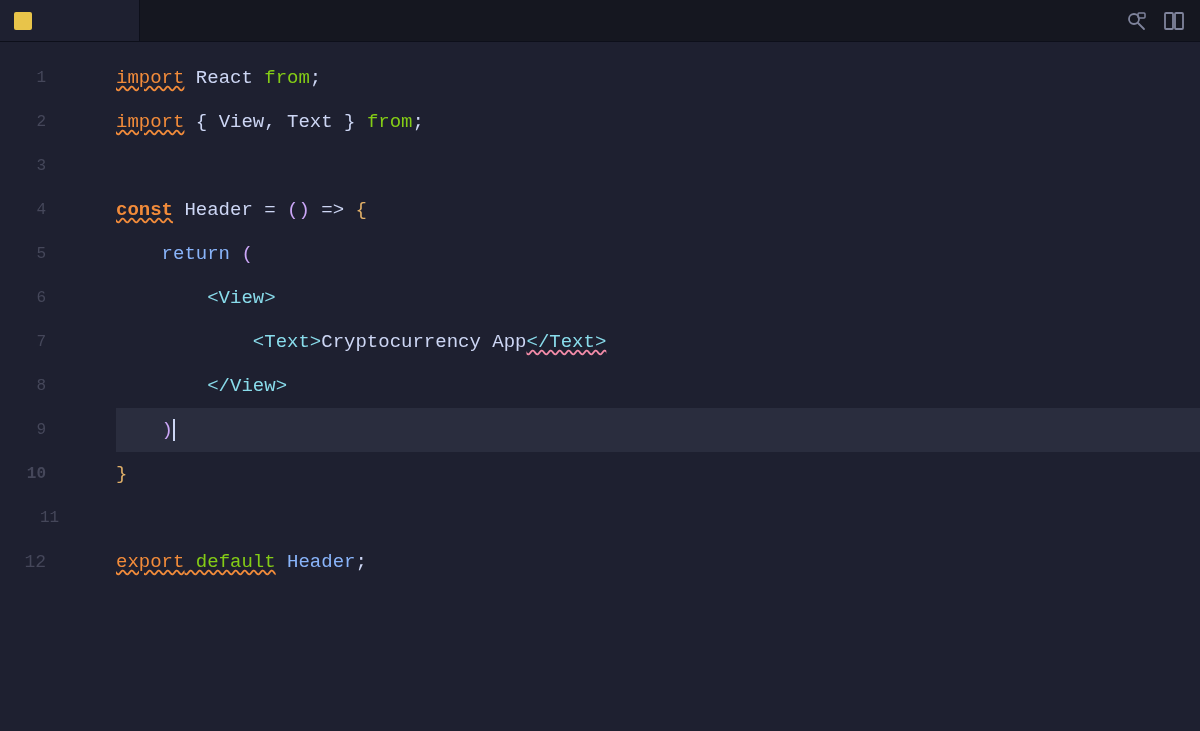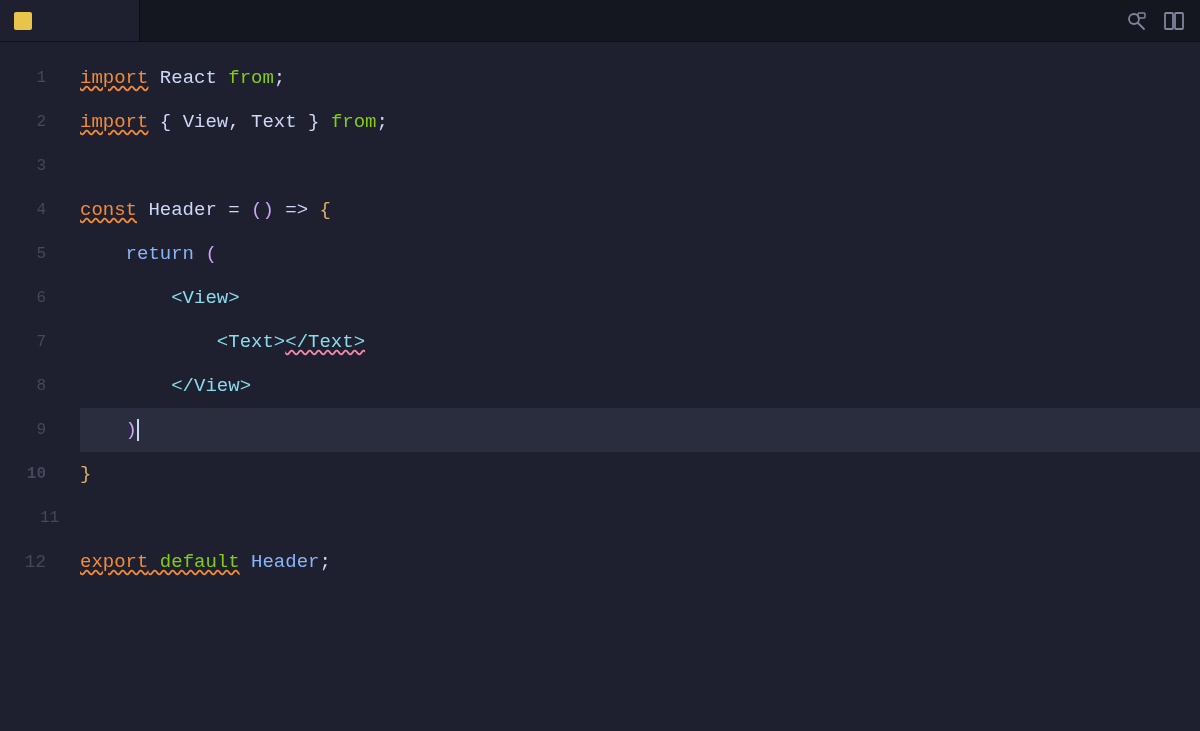--- a/index.html
+++ b/index.html
@@ -139,31 +139,32 @@
     }
 
     .code-line {
       height: 44px;
       display: flex;
       align-items: center;
       font-size: 19px;
       line-height: 44px;
       white-space: pre;
       position: relative;
+      margin-left: 36px;
     }
 
     
     .code-line.active-line {
       background-color: #2a2d3e;
     }
 
     
     .kw-import   { color: #f28b3a; } 
     .kw-from     { color: #84cc16; }
-    .kw-const    { color: #f28b3a; }
+    .kw-const    { color: #f28b3a; font-weight: bold; }
     .kw-export   { color: #f28b3a; }
     .kw-default  { color: #84cc16; }
     .kw-return   { color: #89b4fa; } 
     .str         { color: #a6e3a1; } 
     .tag         { color: #89dceb; }
     .bracket     { color: #e0af68; } 
     .paren       { color: #cba6f7; } 
     .arrow       { color: #cdd6f4; }
     .punct       { color: #cdd6f4; }
     .identifier  { color: #cdd6f4; }
@@ -255,20 +256,20 @@
       <div style="height: 44px; line-height: 44px; font-size: 16px; padding-left: 40px;">11</div>
       <div style="height: 44px; line-height: 44px; font-size: 18px;">12</div>
     </div>
   <div class="code-area" id="code-area-container">
   <div class="code-line"><span class="kw-import squiggly-orange">import</span><span class="identifier"> React </span><span class="kw-from">from</span><span class="punct">;</span></div>
       <div class="code-line"><span class="kw-import squiggly-orange">import</span><span class="punct"> { </span><span class="identifier">View</span><span class="punct">, </span><span class="identifier">Text</span><span class="punct"> } </span><span class="kw-from">from</span><span class="punct">;</span></div>
       <div class="code-line"></div>
       <div class="code-line"><span class="kw-const squiggly-orange">const</span><span class="identifier"> Header </span><span class="punct">= </span><span class="paren">()</span><span class="arrow"> =&gt; </span><span class="bracket">{</span></div>
       <div class="code-line"><span>    </span><span class="kw-return">return</span><span class="paren"> (</span></div>
       <div class="code-line"><span>        </span><span class="tag">&lt;View&gt;</span></div>
-      <div class="code-line"><span>            </span><span class="tag">&lt;Text&gt;</span><span class="tag squiggly-red">&lt;/Text&gt;</span></div>
+      <div class="code-line"><span>            </span><span class="tag">&lt;Text&gt;</span><span class="text-content">Cryptocurrency App</span><span class="tag squiggly-red">&lt;/Text&gt;</span></div>
       <div class="code-line"><span>        </span><span class="tag">&lt;/View&gt;</span></div>
       <div class="code-line active-line"><span>    </span><span class="paren">)</span><span class="cursor"></span></div>
       <div class="code-line"><span class="bracket">}</span></div>
       <div class="code-line"></div>
       <div class="code-line"><span class="kw-export squiggly-orange">export</span><span class="kw-default squiggly-orange"> default</span><span class="component"> Header</span><span class="punct">;</span></div>
     </div>
 </div>
 
 </body></html>

